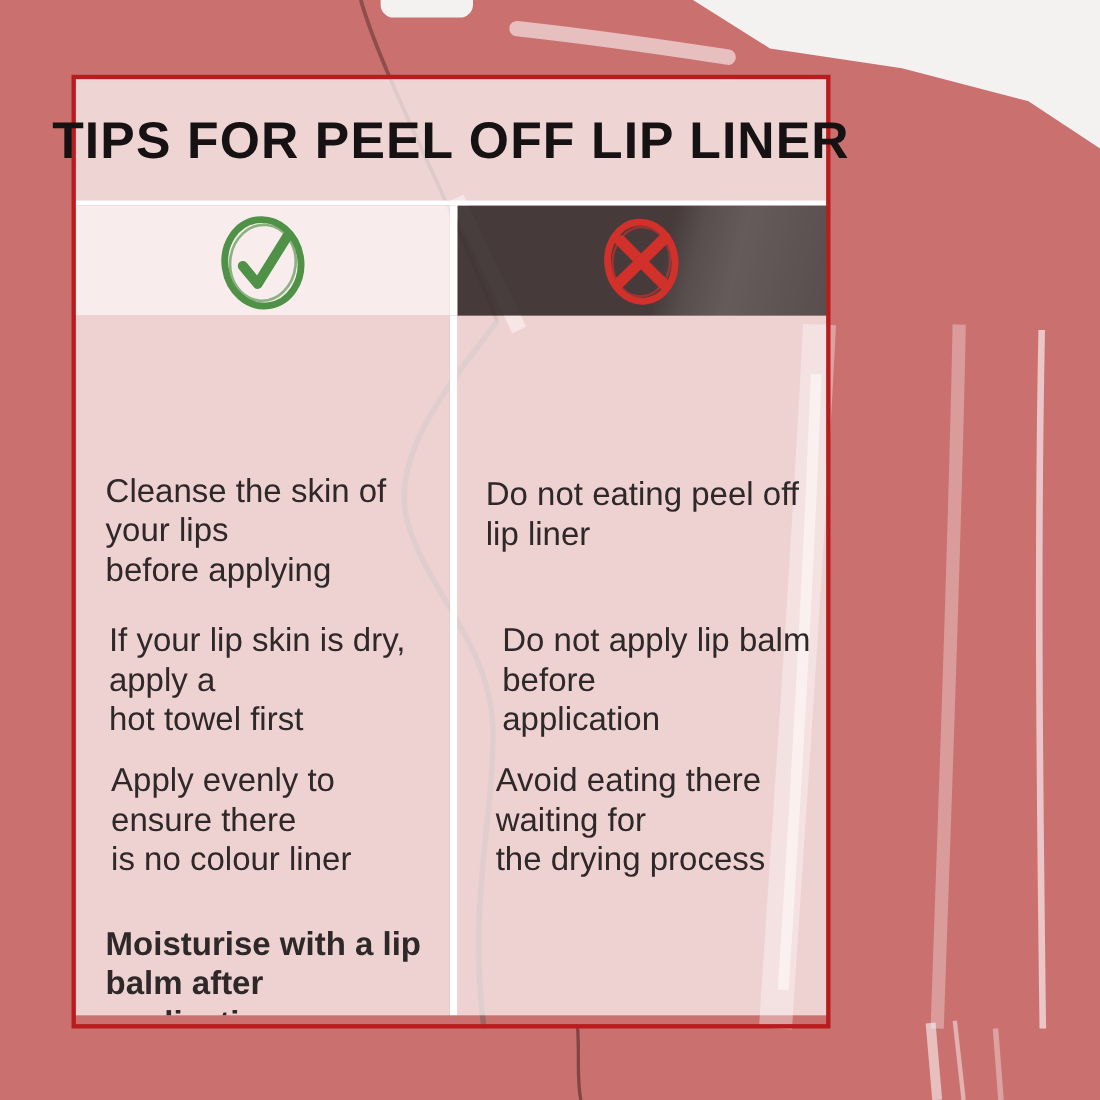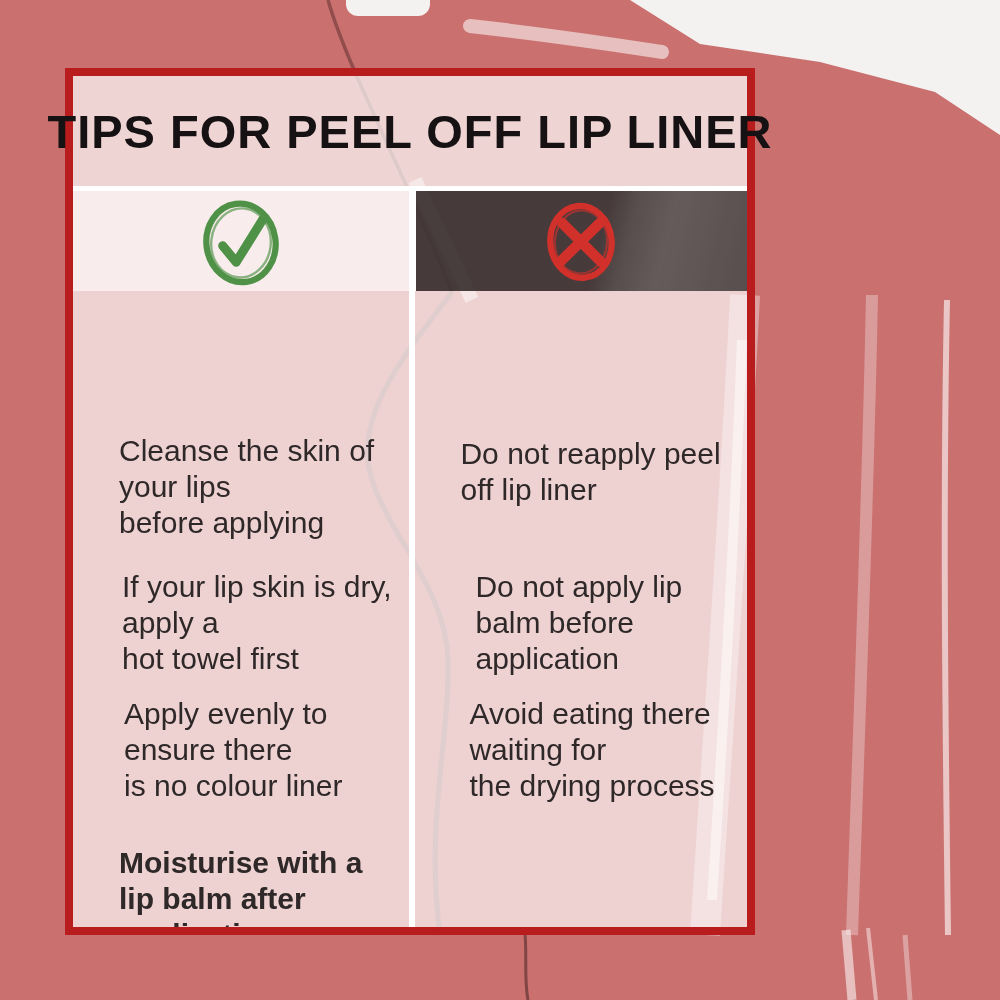--- a/index.html
+++ b/index.html
@@ -17,21 +17,21 @@
   }
   .bg-white-notch{
     position:absolute;left:346px;top:0;width:84px;height:16px;
     background:#f3f2f1;border-radius:0 0 12px 12px;
   }
   .bg-texture{position:absolute;inset:0;}
 
   
   .card{
     position:absolute;left:65px;top:68px;width:690px;height:867px;
-    border:8px solid #b91c1c;
+    border:4px solid #b91c1c;
   }
   .title-band{
     height:110px;background:rgba(255,255,255,0.70);
     display:flex;align-items:center;justify-content:center;
   }
   .title-band h1{
     margin:0;font-size:47px;font-weight:bold;letter-spacing:1px;
     color:var(--title-text,#161214);white-space:nowrap;
   }
   .band-gap{height:5px;background:#ffffff;}
@@ -45,21 +45,21 @@
     background:rgba(255,255,255,0.87);
     display:flex;align-items:center;justify-content:center;
   }
   .donts-header{
     background:
       linear-gradient(104deg,rgba(255,255,255,0) 55%,rgba(255,255,255,0.10) 63%,
                       rgba(255,255,255,0.17) 74%,rgba(255,255,255,0.10) 100%),
       rgba(62,54,54,0.94);
     display:flex;align-items:center;justify-content:center;
   }
-  .dos-body,.donts-body{background:rgba(255,255,255,0.68);overflow:hidden;padding-left:19px;}
+  .dos-body,.donts-body{background:rgba(255,255,255,0.68);overflow:hidden;}
 
   .tip{
     margin:0;font-size:30px;line-height:36px;color:var(--body-text,#2e2829);
     white-space:pre-line;
   }
   .dos-body .tip:nth-of-type(1){margin:142px 10px 0 27px;}
   .dos-body .tip:nth-of-type(2){margin:28px 10px 16px 30px;}
   .dos-body .tip:nth-of-type(3){margin:19px 10px 0 32px;}
   .dos-body .tip:nth-of-type(4){margin:41px 10px 0 27px;font-weight:bold;}
   .donts-body .tip:nth-of-type(1){margin:145px 6px 0 26px;}
@@ -137,21 +137,21 @@
 before applying</p>
         <p class="tip">If your lip skin is dry, apply a
 hot towel first</p>
         <p class="tip">Apply evenly to ensure there
 is no colour liner</p>
         <p class="tip">Moisturise with a lip balm after
 application</p>
       </div>
       <div class="col-divider"></div>
       <div class="col-right donts-body">
-        <p class="tip">Do not reapply peel off lip liner</p>
+        <p class="tip">Do not eating peel off lip liner</p>
         <p class="tip">Do not apply lip balm before
 application</p>
         <p class="tip">Avoid eating there waiting for
 the drying process</p>
       </div>
     </div>
 
   </div>
 </div>
 

